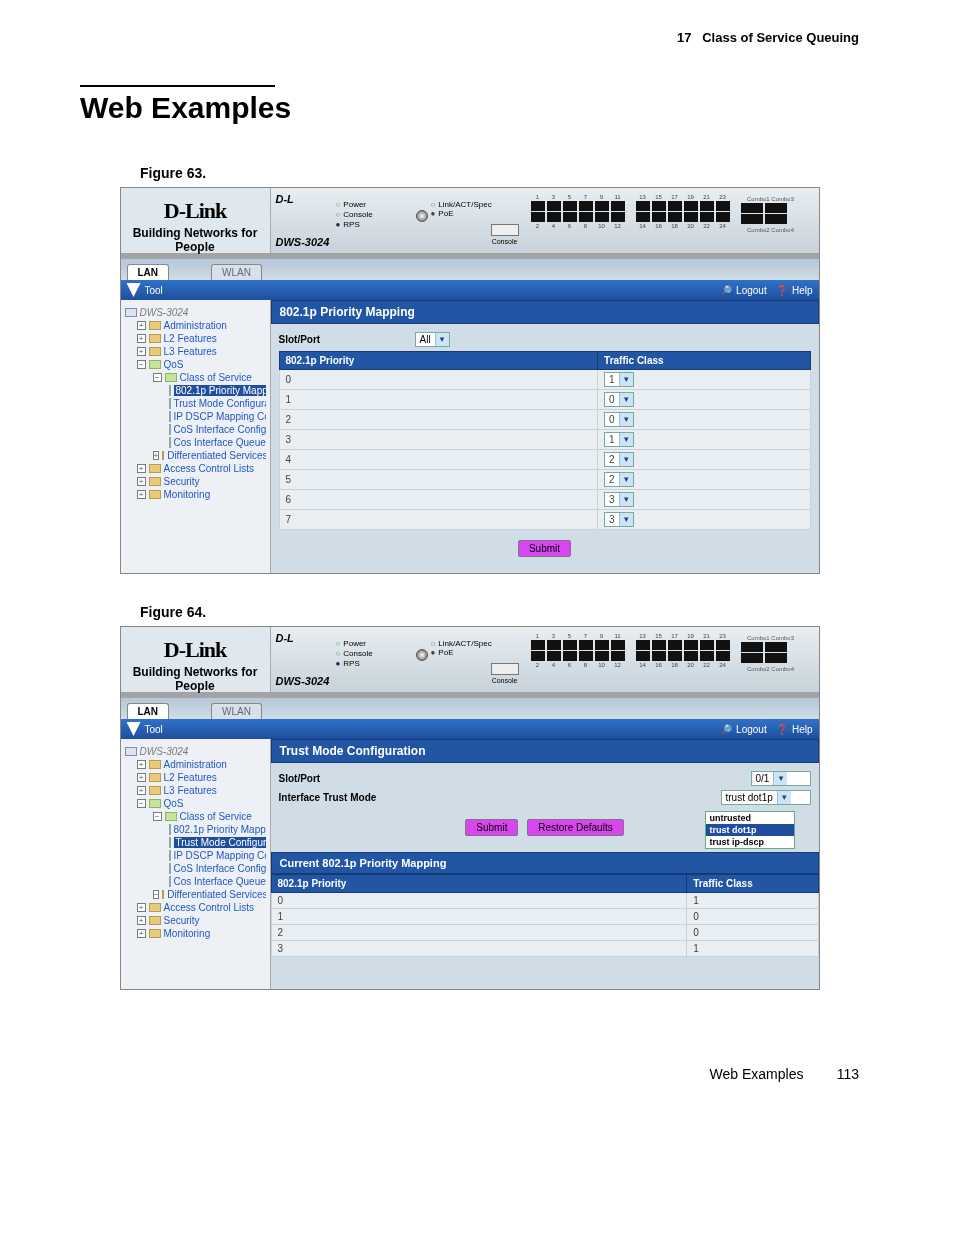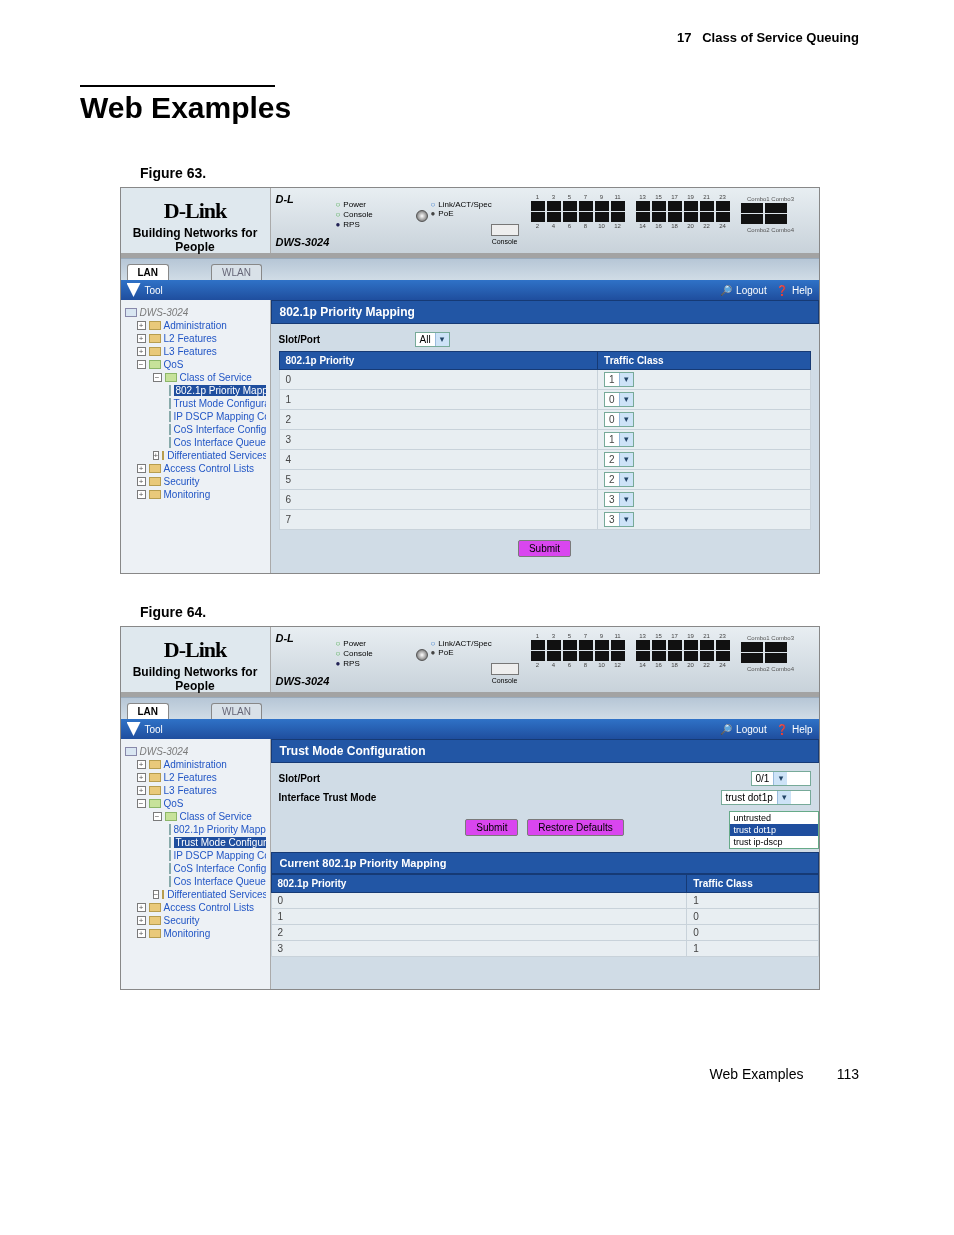--- a/index.html
+++ b/index.html
@@ -145,22 +145,22 @@
     background:#e8eef2; padding:2px 6px; border:1px solid #c8d2da; color:#444;
   }
   .data-table td:first-child { width:60%; }
   .btn-row { text-align:center; padding:10px 0 8px; }
   .win-btn {
     display:inline-block; padding:2px 10px; font-size:10px; background:#d946ef;
     border:1px solid #7a7a7a; border-radius:2px; margin:0 3px;
   }
   
   .dropdown-list {
-    position:absolute; right:0; top:48px; width:90px;
-    border:1px solid #6a8; background:#fff; font-size:9px; z-index:5;
+    position:absolute; right:24px; top:48px; width:90px;
+    border:1px solid #6a8; background:#fff; font-size:9px; z-index:5;font-weight:bold;
   }
   .dropdown-list .opt { padding:1px 4px; }
   .dropdown-list .opt.sel { background:#1f4e9e; color:#fff; }
   .fig64 .content .data-table td:first-child { width:76%; }
   .fig64 .nav-tree { min-height:250px; }
   .fig64 .content { min-height:250px; }
   .footer {
     text-align:right;
     font-size:14px;
     margin-top:76px;

